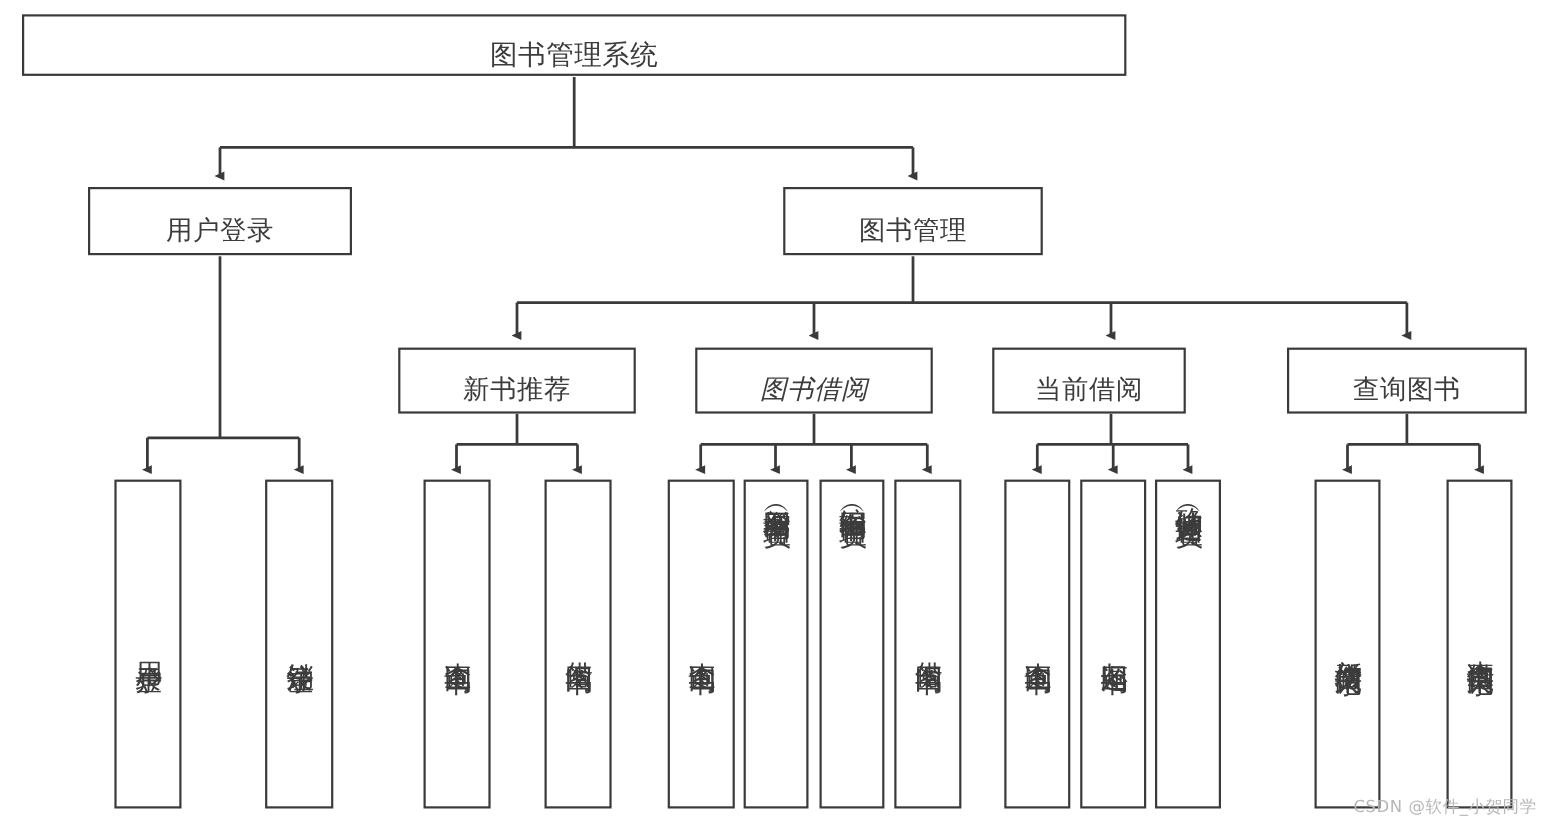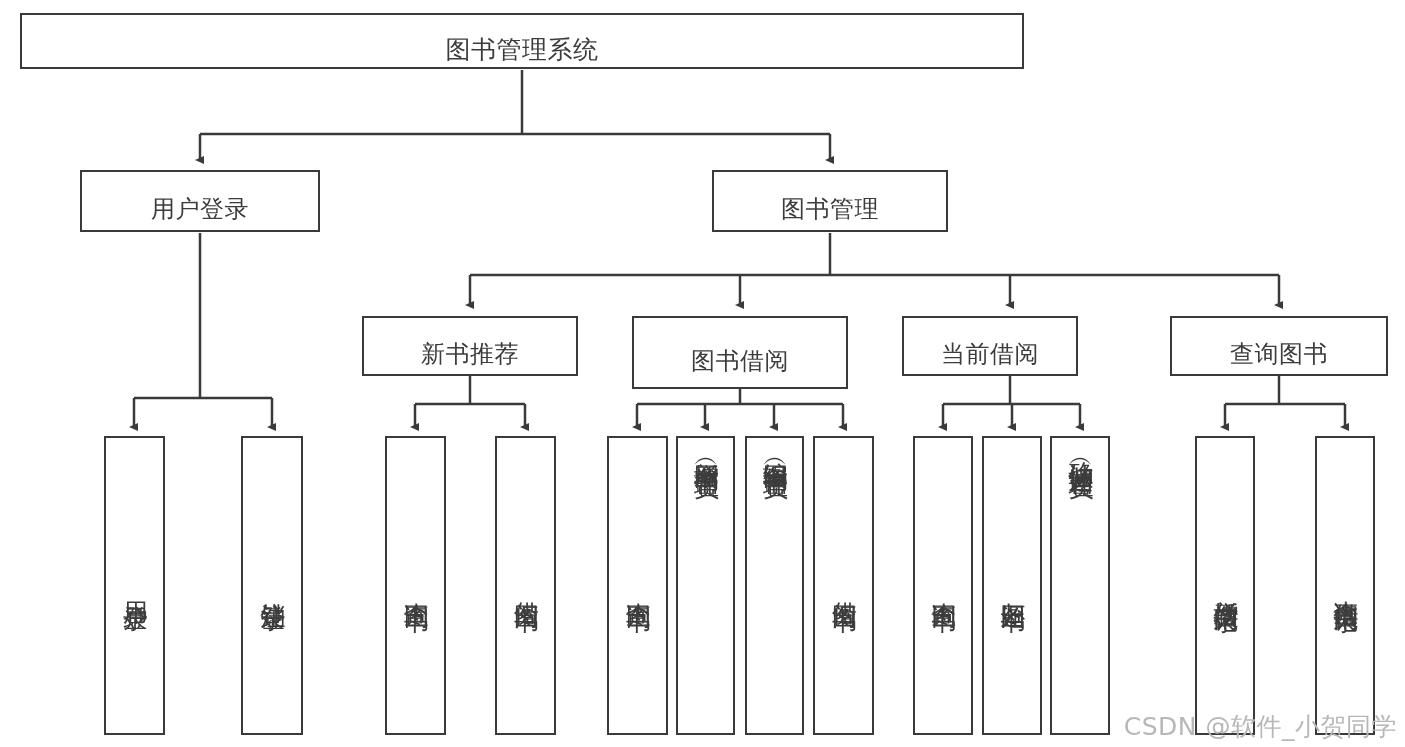--- a/index.html
+++ b/index.html
@@ -70,21 +70,21 @@
     align-items: flex-start;
     justify-content: center;
   }
   .node.vert.topalign .label {
     text-align: left;
   }
   .watermark {
     position: absolute;
     right: 8px;
     bottom: 4px;
-    font-size: 25px;
+    font-size: 15px;
     color: #b7b7b7;
     z-index: 5;
     white-space: nowrap;
     letter-spacing: 0.5px;
   }
 </style>
 </head>
 <body>
 
 <div id="canvas">
@@ -149,21 +149,21 @@
   <div class="node horiz" style="left:80px; top:170px; width:240px; height:62px;">
     <span class="label">用户登录</span>
   </div>
   <div class="node horiz" style="left:712px; top:170px; width:236px; height:62px;">
     <span class="label">图书管理</span>
   </div>
 
   <div class="node horiz" style="left:362px; top:316px; width:216px; height:60px;">
     <span class="label">新书推荐</span>
   </div>
-  <div class="node horiz" style="left:632px; top:316px; width:216px; height:73px;">
+  <div class="node horiz" style="left:632px; top:316px; width:216px; height:60px;font-style:italic;">
     <span class="label">图书借阅</span>
   </div>
   <div class="node horiz" style="left:902px; top:316px; width:176px; height:60px;">
     <span class="label">当前借阅</span>
   </div>
   <div class="node horiz" style="left:1170px; top:316px; width:218px; height:60px;">
     <span class="label">查询图书</span>
   </div>
 
   <div class="node vert" style="left:104px; top:436px; width:61px; height:299px;">

